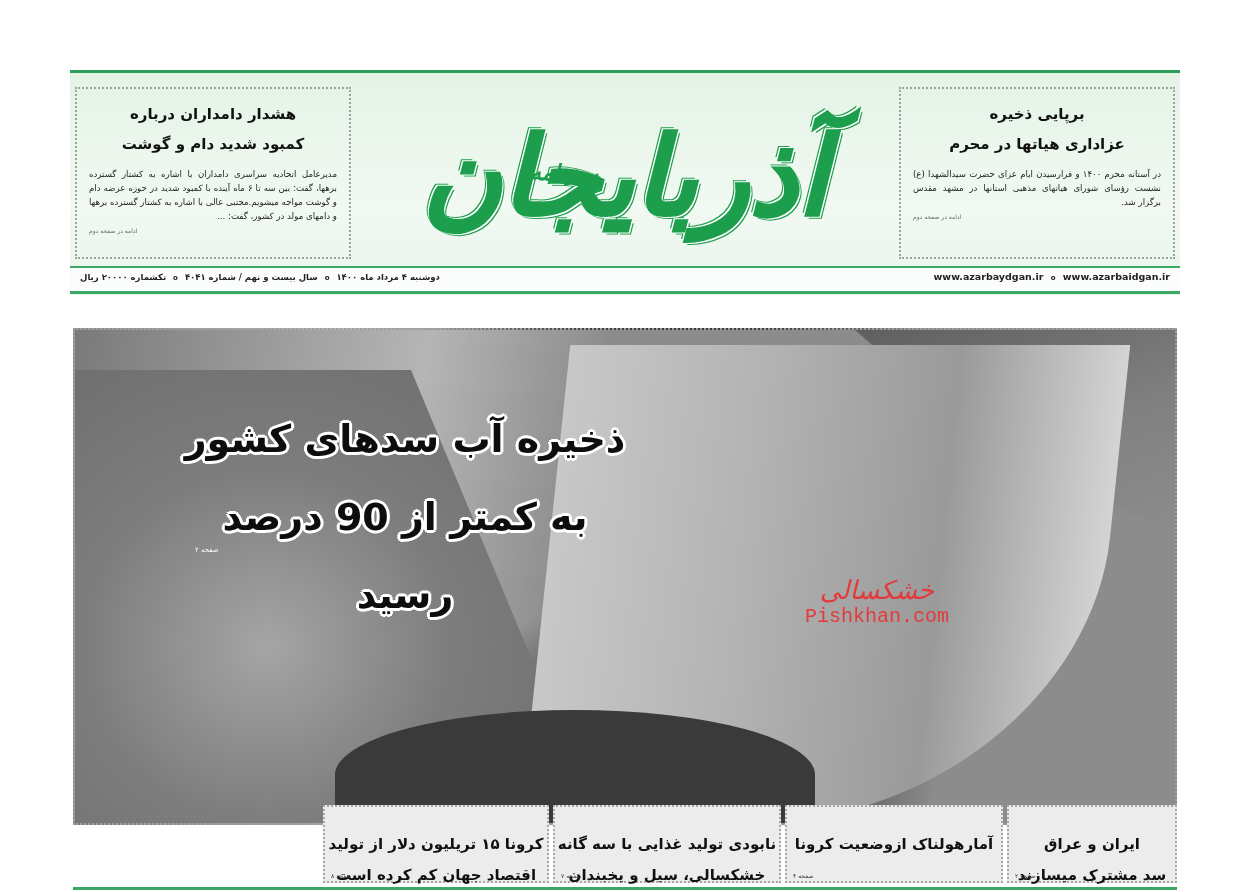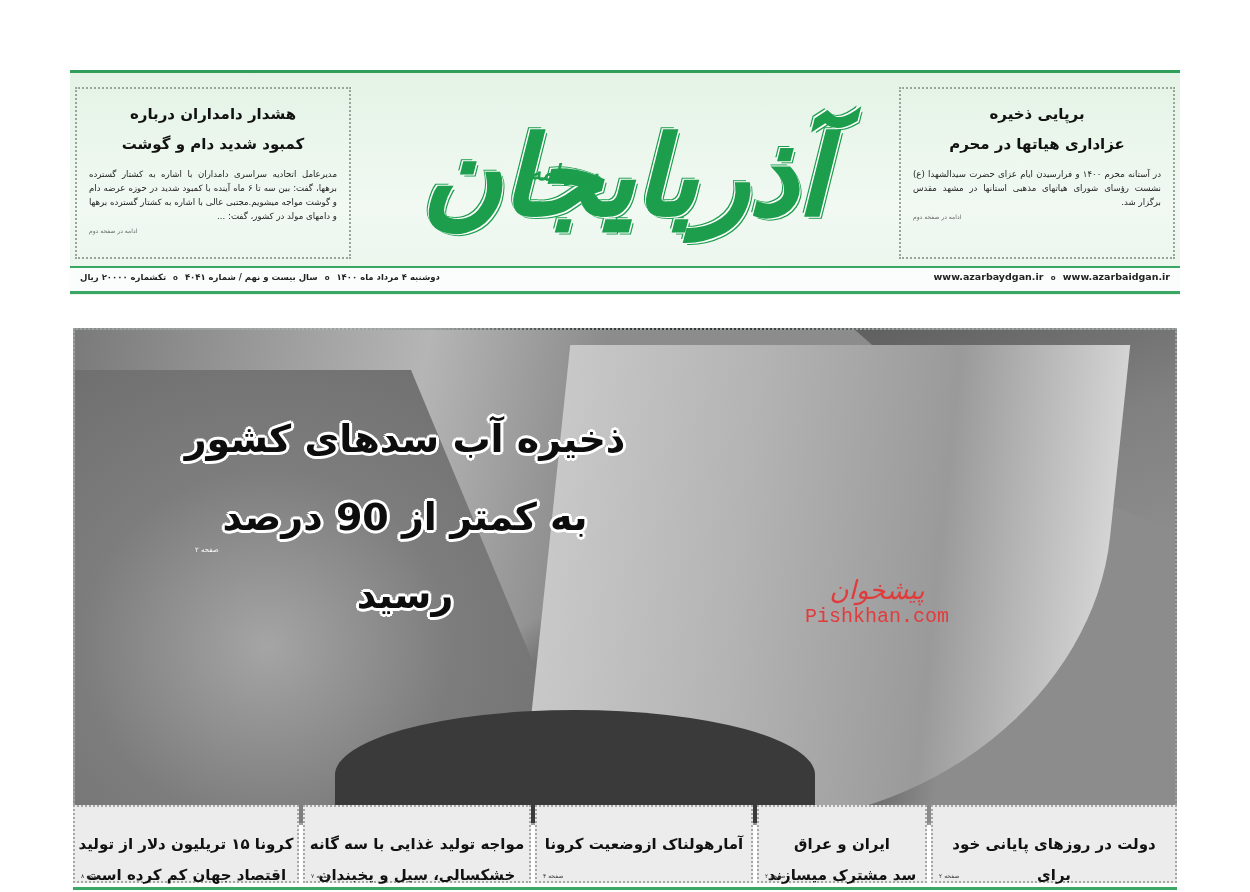--- a/index.html
+++ b/index.html
@@ -177,42 +177,37 @@
     <div class="hero-rock-left"></div>
     <div class="hero-mount"></div>
     <div class="hero-dam"></div>
     <div class="hero-water"></div>
     <div class="headline">
       <div>ذخیره آب سدهای کشور</div>
       <div>به کمتر از 90 درصد رسید</div>
     </div>
     <div class="headline-page">صفحه ۲</div>
     <div class="watermark">
-      <div class="wm-fa">پیشخوان</div>
+      <div class="wm-fa">خشکسالی</div>
       <div class="wm-en">Pishkhan.com</div>
     </div>
   </div>
 
   <div class="teasers">
-    <div class="teaser" style="width:246px">
-      <div class="teaser-title">دولت در روزهای پایانی خود برای</div>
-      <div class="teaser-title">نجومیبگیران مصوبه صادر کرد</div>
-      <div class="teaser-page">صفحه ۲</div>
-    </div>
     <div class="teaser" style="width:170px">
       <div class="teaser-title">ایران و عراق</div>
       <div class="teaser-title">سد مشترک میسازند</div>
       <div class="teaser-page">صفحه ۲</div>
     </div>
     <div class="teaser" style="width:218px">
       <div class="teaser-title">آمارهولناک ازوضعیت کرونا</div>
       <div class="teaser-page">صفحه ۴</div>
     </div>
     <div class="teaser" style="width:228px">
-      <div class="teaser-title">مواجه تولید غذایی با سه گانه</div>
+      <div class="teaser-title">نابودی تولید غذایی با سه گانه</div>
       <div class="teaser-title">خشکسالی، سیل و یخبندان</div>
       <div class="teaser-page">صفحه ۷</div>
     </div>
     <div class="teaser" style="width:226px">
       <div class="teaser-title">کرونا ۱۵ تریلیون دلار از تولید</div>
       <div class="teaser-title">اقتصاد جهان کم کرده است</div>
       <div class="teaser-page">صفحه ۸</div>
     </div>
   </div>
   <div class="bottom-rule"></div>

